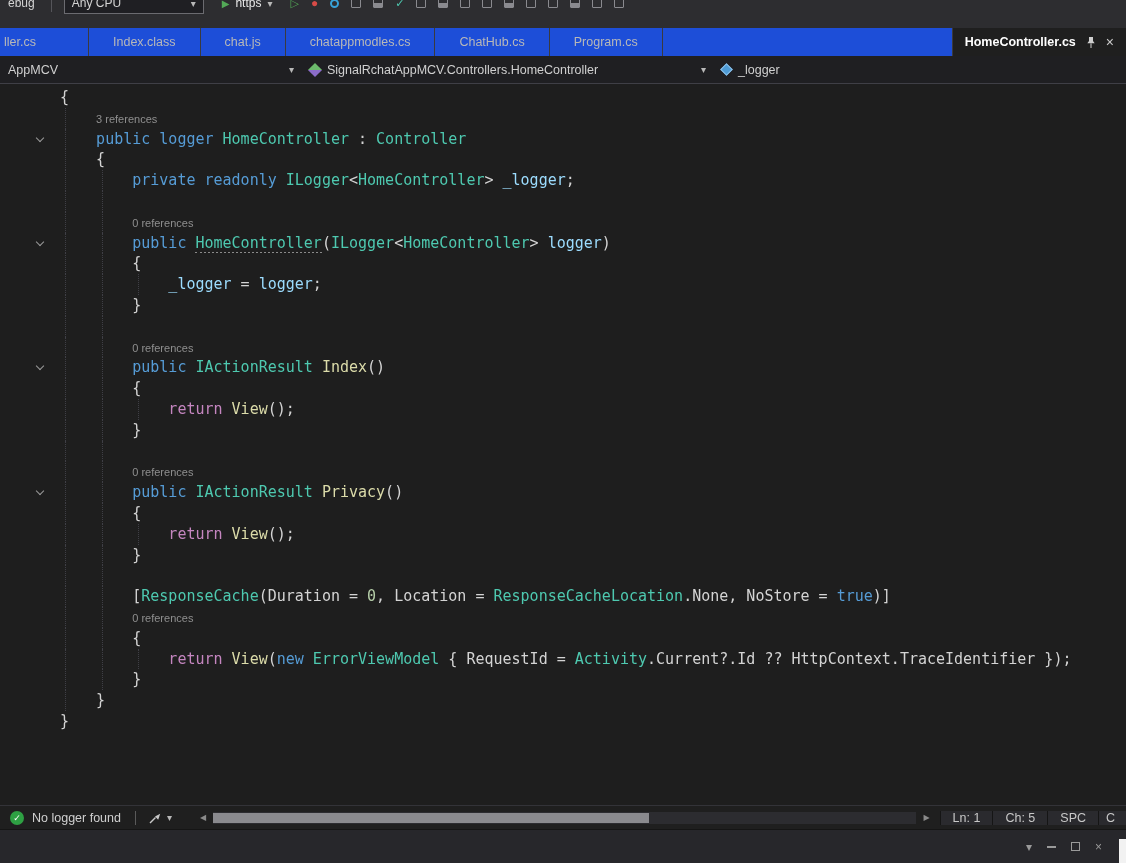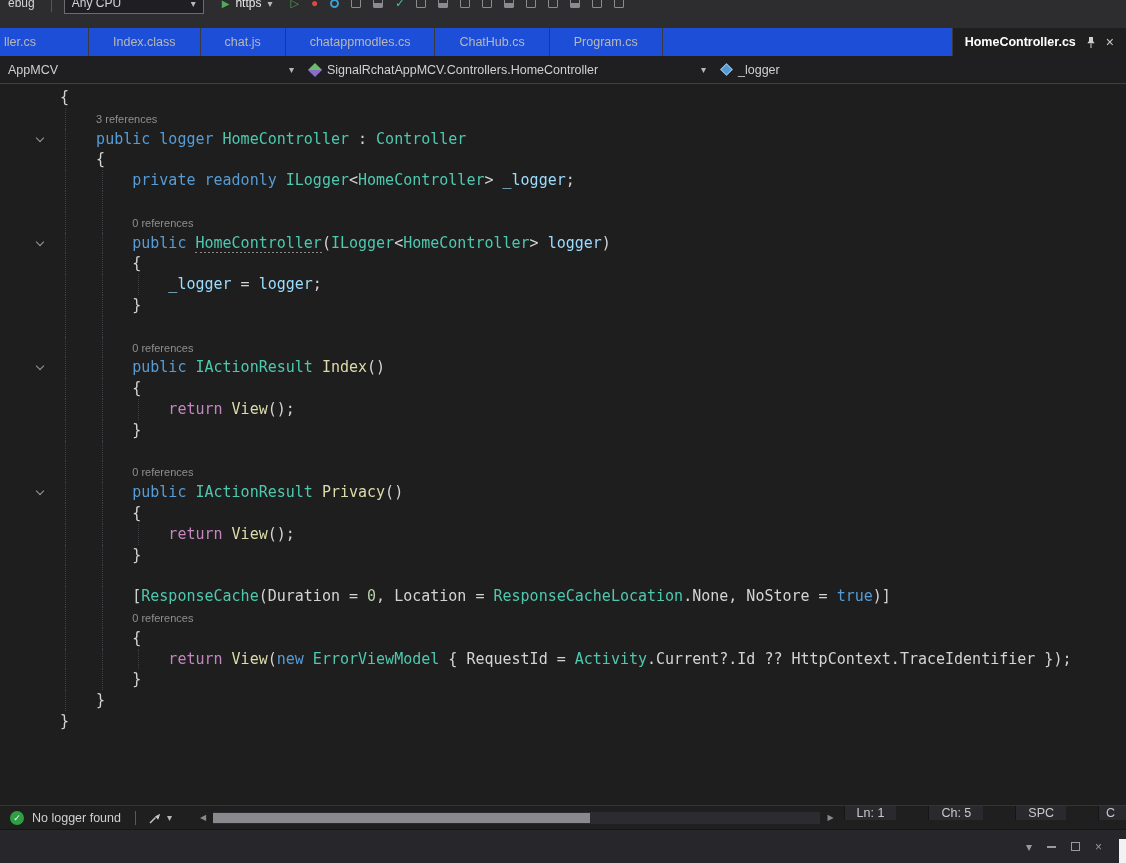--- a/index.html
+++ b/index.html
@@ -70,21 +70,21 @@
   .edbar { height:24px; background:#1f1f1f; border-top:1px solid #333338; display:flex; align-items:stretch; }
   .health { display:flex; align-items:center; gap:8px; padding-left:10px; color:#d0d0d0; font-size:12.5px; }
   .health-circle { width:14px; height:14px; border-radius:50%; background:#2ea043; display:flex;
                    align-items:center; justify-content:center; color:#ffffff; font-size:9px; }
   .vdiv { width:1px; height:14px; background:#5a5a5a; margin:5px 12px 0 14px; }
   .cleanup { display:flex; align-items:center; gap:5px; color:#b8b8b8; }
   .hscroll { flex:1; display:flex; align-items:center; margin:0 10px 0 28px; gap:7px; }
   .sarrow { color:#8a8a8a; font-size:8px; }
   .track { flex:1; height:12px; background:#2c2c30; position:relative; }
   .thumb { position:absolute; left:0; top:1px; height:10px; width:62%; background:#8a8a8e; }
-  .cells { display:flex; align-items:flex-start;gap:32px; }
+  .cells { display:flex; align-items:center; }
   .cell { display:flex; align-items:center; justify-content:center; padding:0 12px; font-size:12.5px;
           color:#c8c8c8; border-left:1px solid #151515; background:#2a2a2e; }
   .cell-last { width:28px; padding:0 7px; justify-content:flex-start; overflow:hidden; }
 
   
   .bstrip { height:34px; background:#27272b; border-top:1px solid #151515; display:flex; align-items:center;
             justify-content:flex-end; gap:15px; padding-right:24px; position:relative; }
   .bs-icon { color:#9a9a9a; font-size:12px; line-height:1; }
   .bs-dash { width:9px; height:2px; background:#9a9a9a; }
   .bs-box { width:9px; height:9px; border:1px solid #9a9a9a; }

